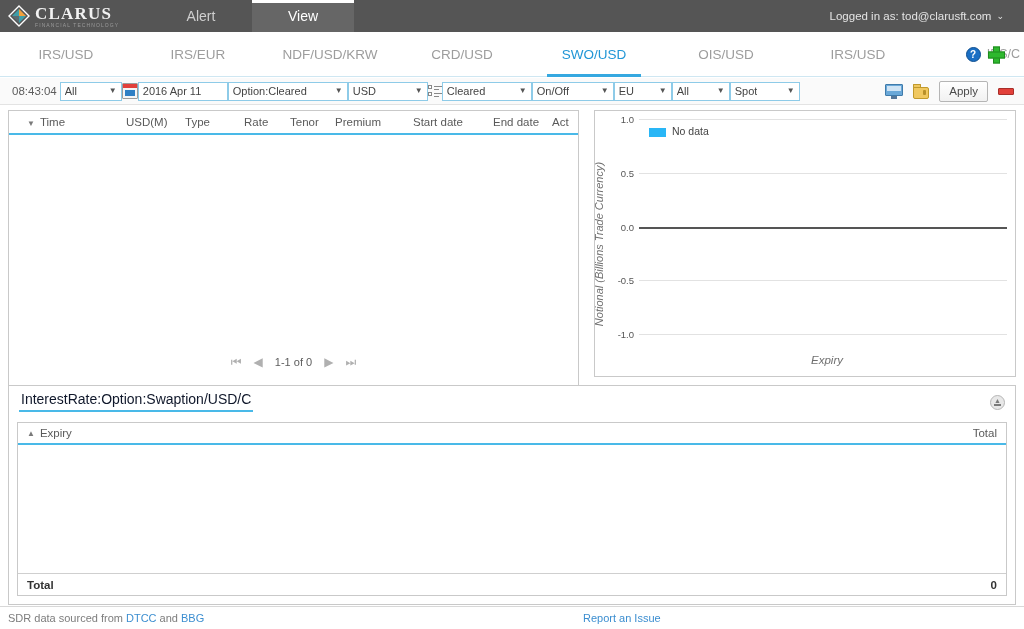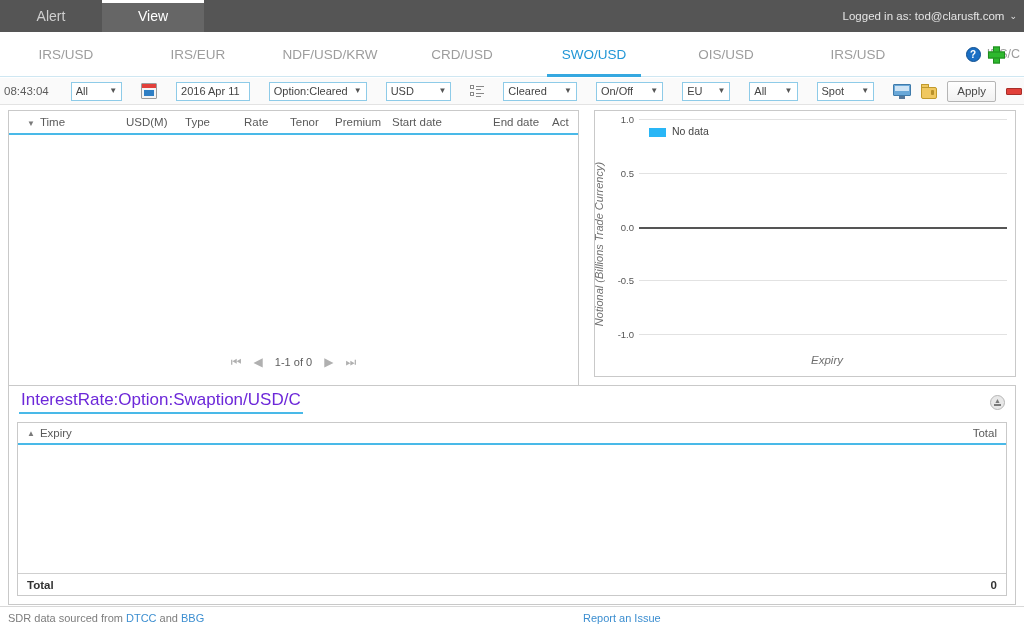--- a/index.html
+++ b/index.html
@@ -32,21 +32,21 @@
   .topnav { display:flex; align-items:stretch; margin-left:0px; }
   .topnav-item {
     display:flex; align-items:center; justify-content:center;
     width:102px; font-size:14px; color:#cfcfcf; position:relative; cursor:pointer;
   }
   .topnav-item.active { background:#666666; color:#ffffff; }
   .topnav-item.active::before {
     content:""; position:absolute; left:0; right:0; top:0; height:3px; background:#ffffff;
   }
   .login-info {
-    margin-left:auto; display:flex; align-items:center; padding-right:7px;
+    margin-left:auto; display:flex; align-items:center; padding-right:20px;
     font-size:11.5px; color:#e4e4e4; cursor:pointer;
   }
   .caret-sm { margin-left:5px; font-size:9px; color:#e4e4e4; }
 
   
   .tabbar {
     position:absolute; left:0; top:32px; width:1024px; height:45px;
     background:#ffffff; border-bottom:1px solid #cfe7f2;
     display:flex; align-items:center;
   }
@@ -78,21 +78,21 @@
   .plus-badge::before, .plus-badge::after {
     content:""; position:absolute; background:#2eb82e; border:1px solid #1f8a1f;
   }
   .plus-badge::before { left:5px; top:0; width:5px; height:15px; }
   .plus-badge::after  { left:0; top:5px; width:15px; height:5px; }
 
   
   .toolbar {
     position:absolute; left:0; top:78px; width:1024px; height:27px;
     background:#fafafa; border-bottom:1px solid #e3e3e3;
-    display:flex; align-items:center; padding:0 0; gap:19px;
+    display:flex; align-items:center; padding:0 8px; gap:0;
   }
   .clock { font-size:11.5px; color:#5c5c5c; padding:0 3px 0 4px; white-space:nowrap;}
   .ctl {
     height:19px; border:1px solid #8ecbe8; background:#fff;
     font-size:11px; color:#444; display:flex; align-items:center;
     padding:0 4px; position:relative; cursor:pointer; white-space:nowrap;
   }
   .ctl .val { overflow:hidden; }
   .ctl .arrow {
     margin-left:auto; padding-left:6px; font-size:8px; color:#555; line-height:1;
@@ -212,21 +212,21 @@
 
   
   .agg-panel {
     position:absolute; left:8px; top:385px; width:1008px; height:220px;
     border:1px solid #c9c9c9; background:#fff;
   }
   .agg-title-row {
     height:32px; display:flex; align-items:center; padding:0 10px; position:relative;
   }
   .agg-title {
-    font-size:17px; color:#6d28d9; border-bottom:2px solid #49b9e8;
+    font-size:14px; color:#0f172a; border-bottom:2px solid #49b9e8;
     padding:0 2px 4px 2px; line-height:1; cursor:text;
   }
   .export-icon {
     margin-left:auto; width:15px; height:15px; border-radius:50%;
     background:#e8e8e8; border:1px solid #b6b6b6; position:relative; cursor:pointer;
   }
   .export-icon::before {
     content:"\25B2"; position:absolute; left:0; right:0; top:0px; text-align:center;
     font-size:7px; color:#7a7a7a; line-height:9px;
   }
@@ -260,20 +260,35 @@
   .f-left { padding-left:8px; }
   .f-center { position:absolute; left:238px; color:#3c8ed0; }
   .f-right { position:absolute; left:583px; }
 </style>
 </head>
 <body>
 
 <div id="app">
 
   <div class="topbar">
+    <div class="logo-wrap">
+      <div class="logo-diamond">
+        <svg width="22" height="22" viewBox="0 0 22 22">
+          <polygon points="11,1 21,11 11,21 1,11" fill="none" stroke="#ffffff" stroke-width="1.4"></polygon>
+          <polygon points="11,4 18,11 11,11" fill="#f0a03c"></polygon>
+          <polygon points="11,11 18,11 11,18" fill="#3f9ea8"></polygon>
+          <polygon points="11,4 11,11 4,11" fill="#3f9ea8"></polygon>
+          <polygon points="4,11 11,11 11,18" fill="#5c6b70"></polygon>
+        </svg>
+      </div>
+      <div class="logo-text">
+        <div class="logo-main">CLARUS</div>
+        <div class="logo-sub">FINANCIAL TECHNOLOGY</div>
+      </div>
+    </div>
 
     <div class="topnav">
       <div class="topnav-item">
         <span>Alert</span>
       </div>
       <div class="topnav-item active">
         <span>View</span>
       </div>
     </div>
 
@@ -398,21 +413,21 @@
   <div class="trades-panel">
     <div class="trades-head">
       <div class="th" style="left:18px">
         <span class="sort-caret">▼</span><span>Time</span>
       </div>
       <div class="th" style="left:117px"><span>USD(M)</span></div>
       <div class="th" style="left:176px"><span>Type</span></div>
       <div class="th" style="left:235px"><span>Rate</span></div>
       <div class="th" style="left:281px"><span>Tenor</span></div>
       <div class="th" style="left:326px"><span>Premium</span></div>
-      <div class="th" style="left:383px"><span>Start date</span></div>
+      <div class="th" style="left:404px"><span>Start date</span></div>
       <div class="th" style="left:484px"><span>End date</span></div>
       <div class="th" style="left:543px"><span>Act</span></div>
     </div>
     <div class="trades-body"></div>
     <div class="pager">
       <span class="pg-btn">⏮</span>
       <span class="pg-btn">◀</span>
       <span class="pg-label">1-1 of 0</span>
       <span class="pg-btn">▶</span>
       <span class="pg-btn">⏭</span>

